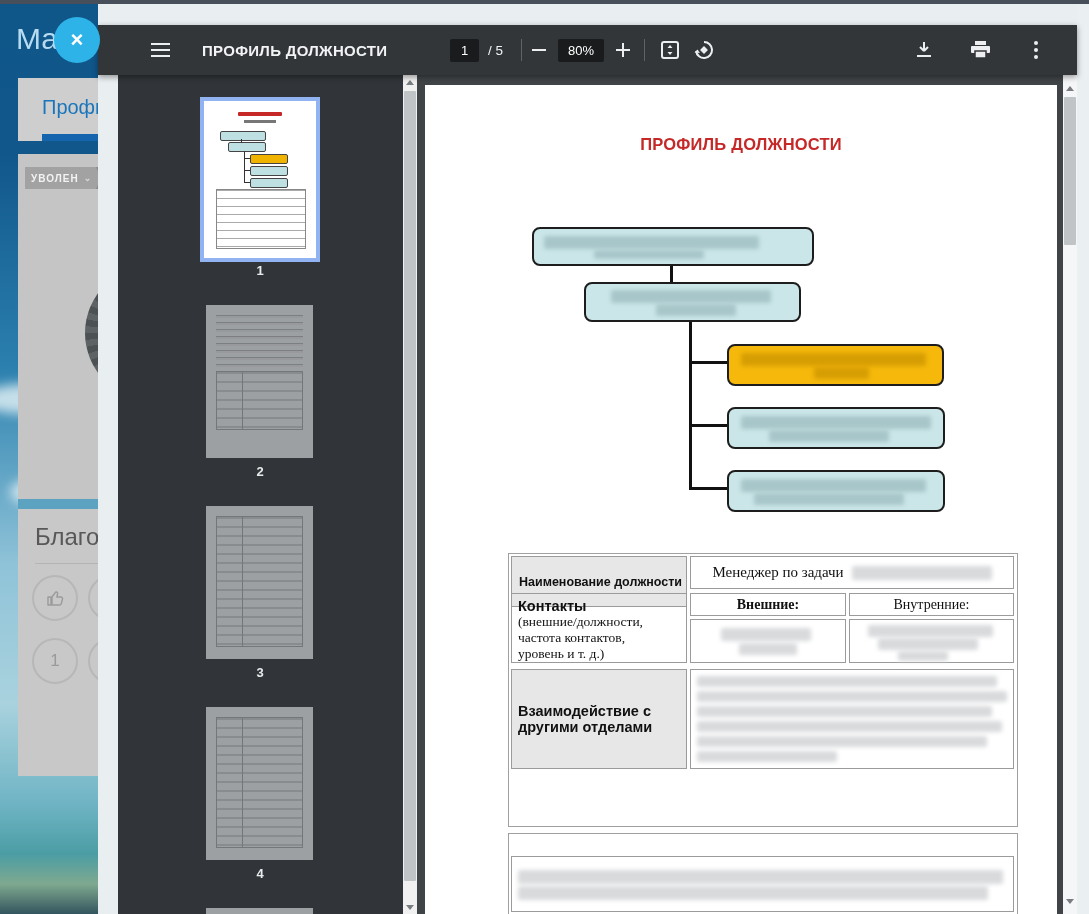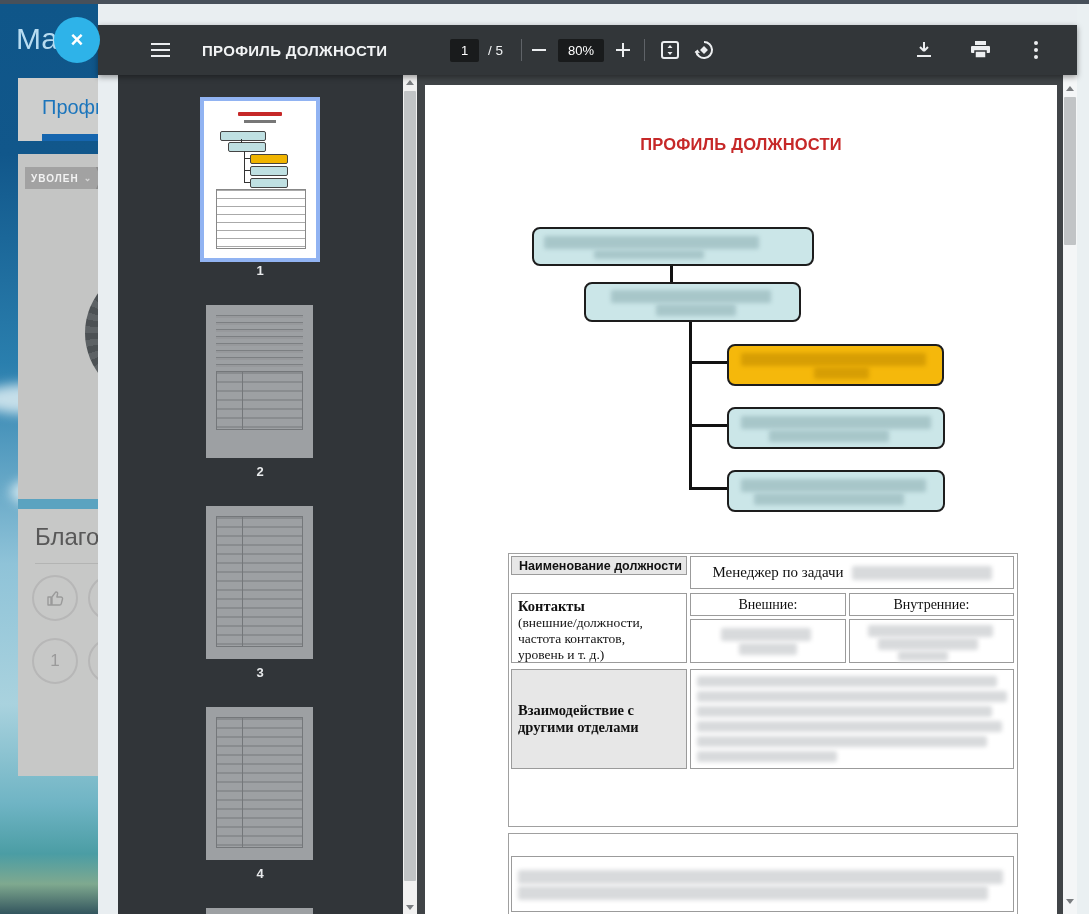--- a/index.html
+++ b/index.html
@@ -97,21 +97,21 @@
   .oline{position:absolute;background:#111;}
   .rd{position:absolute;border-radius:2px;filter:blur(2px);background:#d8dadc;}
   .rd.teal{background:#a7c6c9;}
   .rd.amber{background:#d79e04;}
   .rdi{display:inline-block;vertical-align:middle;border-radius:2px;filter:blur(2px);background:#d8dadc;}
 
   .dtable{position:absolute;left:83px;width:508px;border:1px solid #a0a0a0;background:#fff;}
   .tc{position:absolute;border:1px solid #9b9b9b;box-sizing:border-box;}
   .tc.gray{background:#e7e7e7;}
   .lbl-sans{font-family:"Liberation Sans",sans-serif;font-weight:bold;font-size:12.5px;}
-  .lbl-serif{font-weight:bold;font-size:14.5px;font-family:Liberation Serif, serif;}
+  .lbl-serif{font-weight:bold;font-size:14.5px;font-family:Liberation Sans, sans-serif;}
   .serif-sm{font-size:13.5px;font-family:"Liberation Serif",serif;}
   .center-cell{display:flex;align-items:center;justify-content:center;text-align:center;}
 </style>
 </head>
 <body>
 
 <div class="screen">
 
   <div class="bg-topstrip"></div>
   <div class="bg-right-sliver"></div>
@@ -314,35 +314,35 @@
               <div class="rd teal" style="left:12px;top:7px;width:190px;height:13px;"></div>
               <div class="rd teal" style="left:40px;top:21px;width:120px;height:12px;"></div>
             </div>
             <div class="obox" style="left:302px;top:385px;width:214px;height:38px;">
               <div class="rd teal" style="left:12px;top:7px;width:185px;height:13px;"></div>
               <div class="rd teal" style="left:25px;top:21px;width:150px;height:12px;"></div>
             </div>
           </div>
 
           <div class="dtable" style="top:468px;height:272px;">
-            <div class="tc gray" style="left:2px;top:2px;width:176px;height:19px;display:flex;align-items:center;padding-left:7px;">
+            <div class="tc gray" style="left:2px;top:2px;width:176px;height:51px;display:flex;align-items:center;padding-left:7px;">
               <span class="lbl-sans">Наименование должности</span>
             </div>
             <div class="tc center-cell" style="left:181px;top:2px;width:324px;height:33px;font-size:15px;">
               <span>Менеджер по задачи</span>
               <span class="rdi" style="width:140px;height:14px;margin-left:8px;"></span>
             </div>
 
             <div class="tc" style="left:2px;top:39px;width:176px;height:70px;padding:4px 6px;">
               <div class="lbl-serif">Контакты</div>
               <div class="serif-sm">(внешние/должности,</div>
               <div class="serif-sm">частота контактов,</div>
               <div class="serif-sm">уровень и т. д.)</div>
             </div>
-            <div class="tc center-cell" style="left:181px;top:39px;width:156px;height:23px;font-size:14px;">
+            <div class="tc center-cell" style="left:181px;top:39px;width:156px;height:23px;font-size:14px;font-weight:bold;">
               <span>Внешние:</span>
             </div>
             <div class="tc center-cell" style="left:340px;top:39px;width:165px;height:23px;font-size:14px;">
               <span>Внутренние:</span>
             </div>
             <div class="tc" style="left:181px;top:65px;width:156px;height:44px;">
               <div class="rd" style="left:30px;top:8px;width:90px;height:13px;"></div>
               <div class="rd" style="left:48px;top:23px;width:58px;height:12px;"></div>
             </div>
             <div class="tc" style="left:340px;top:65px;width:165px;height:44px;">

